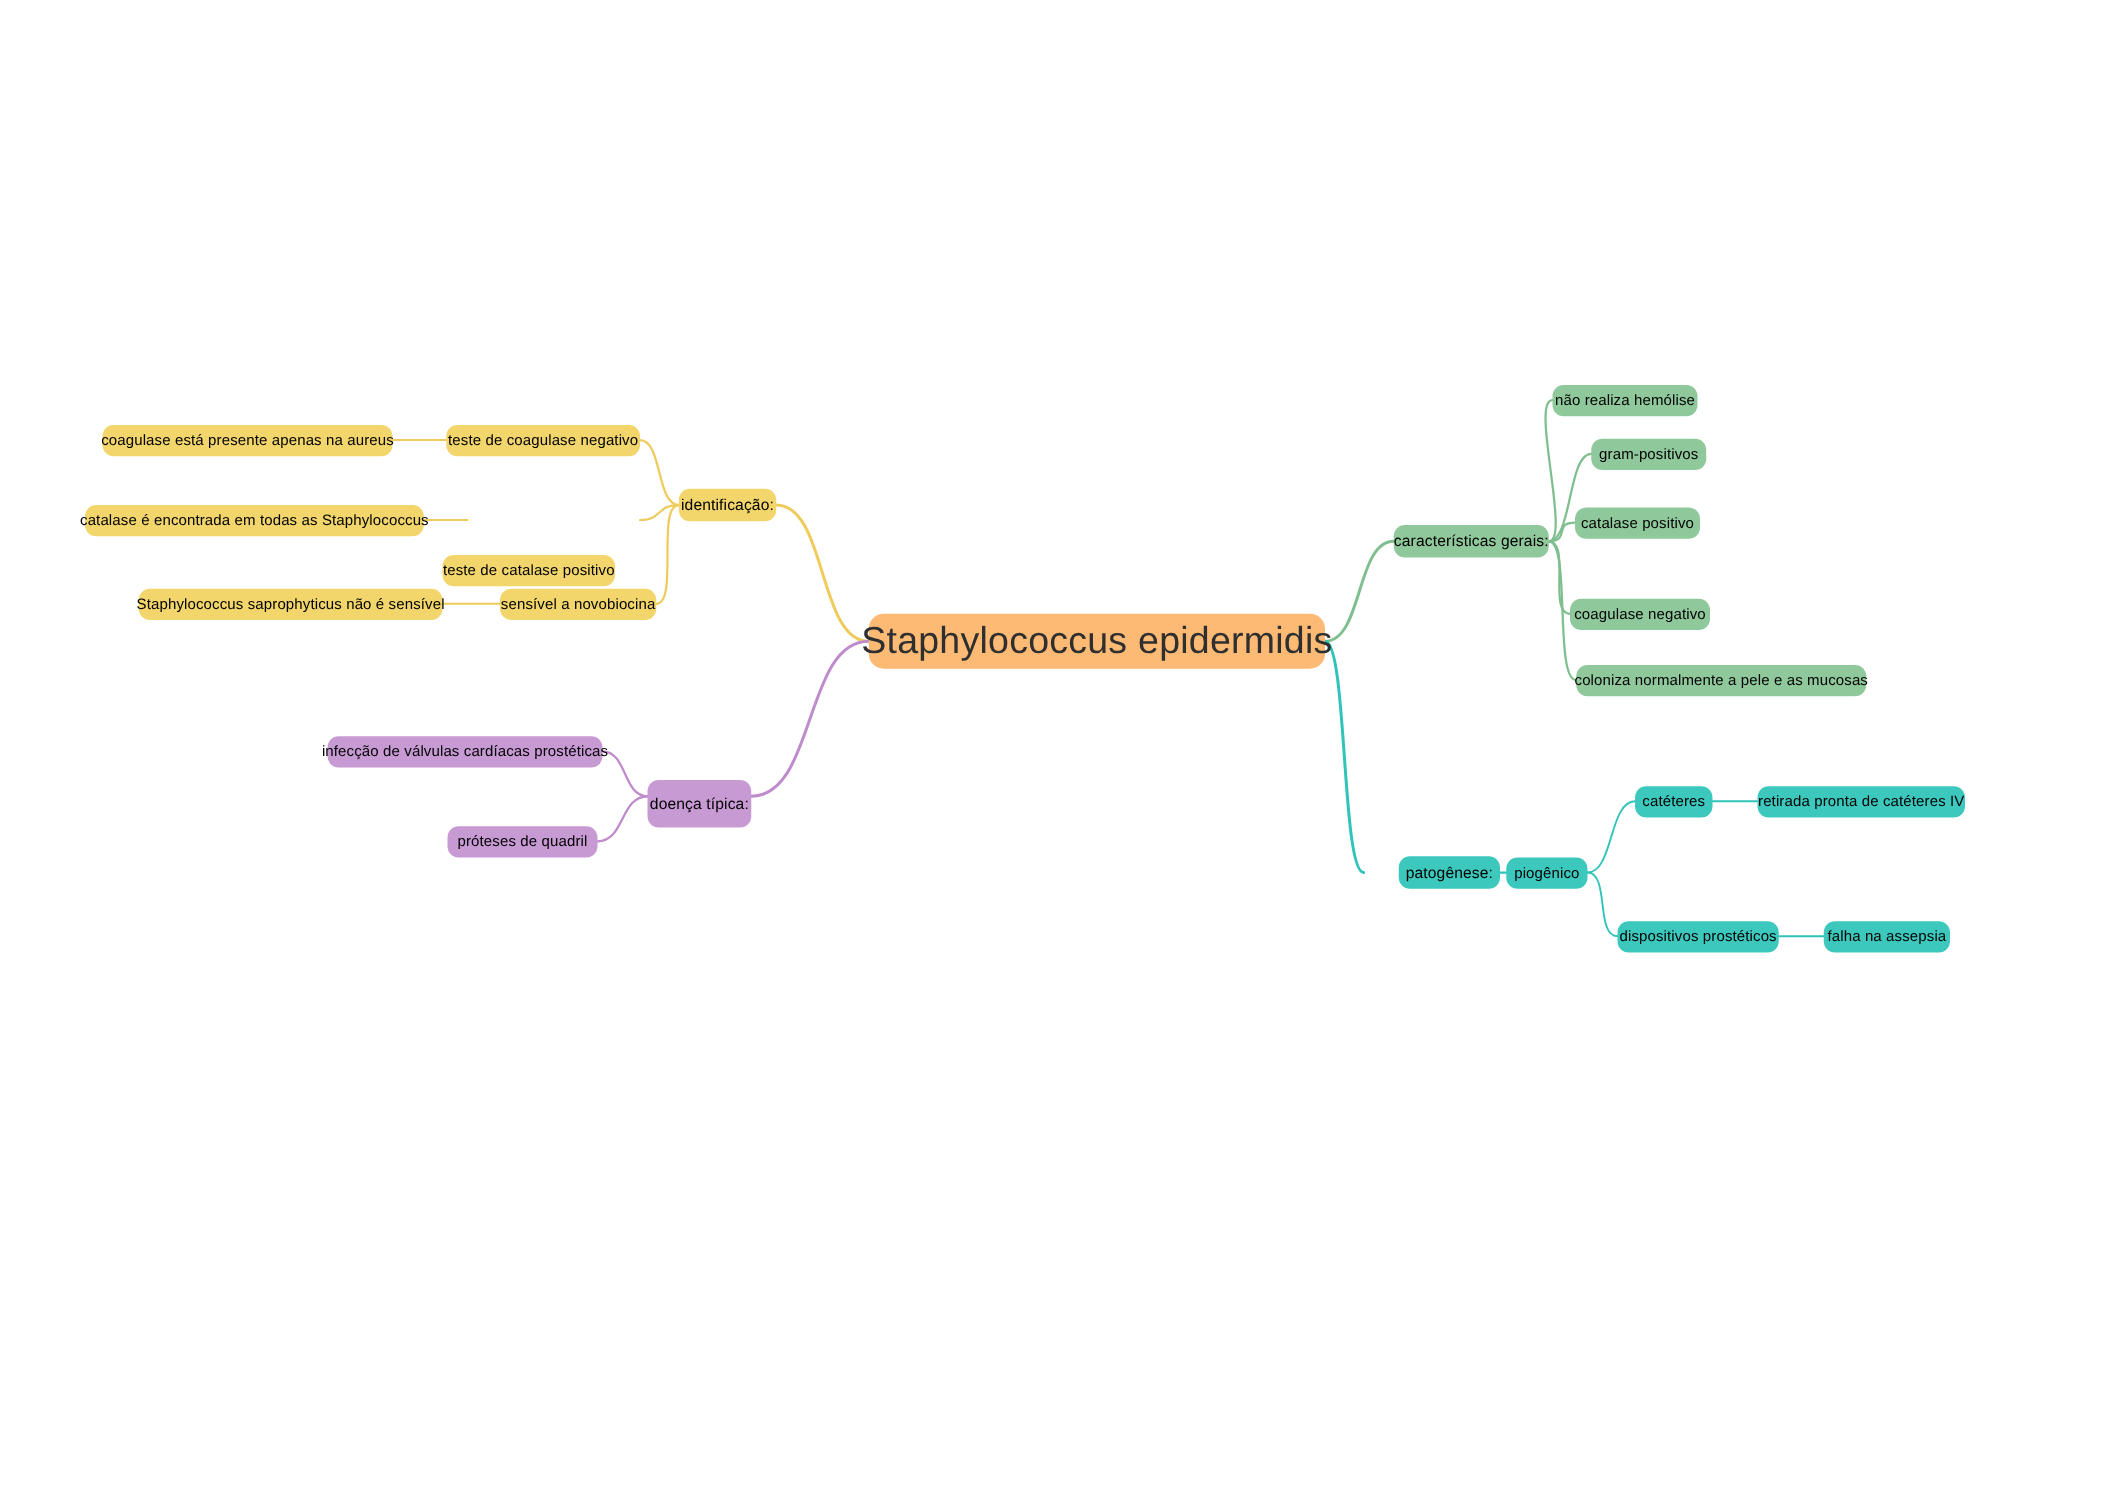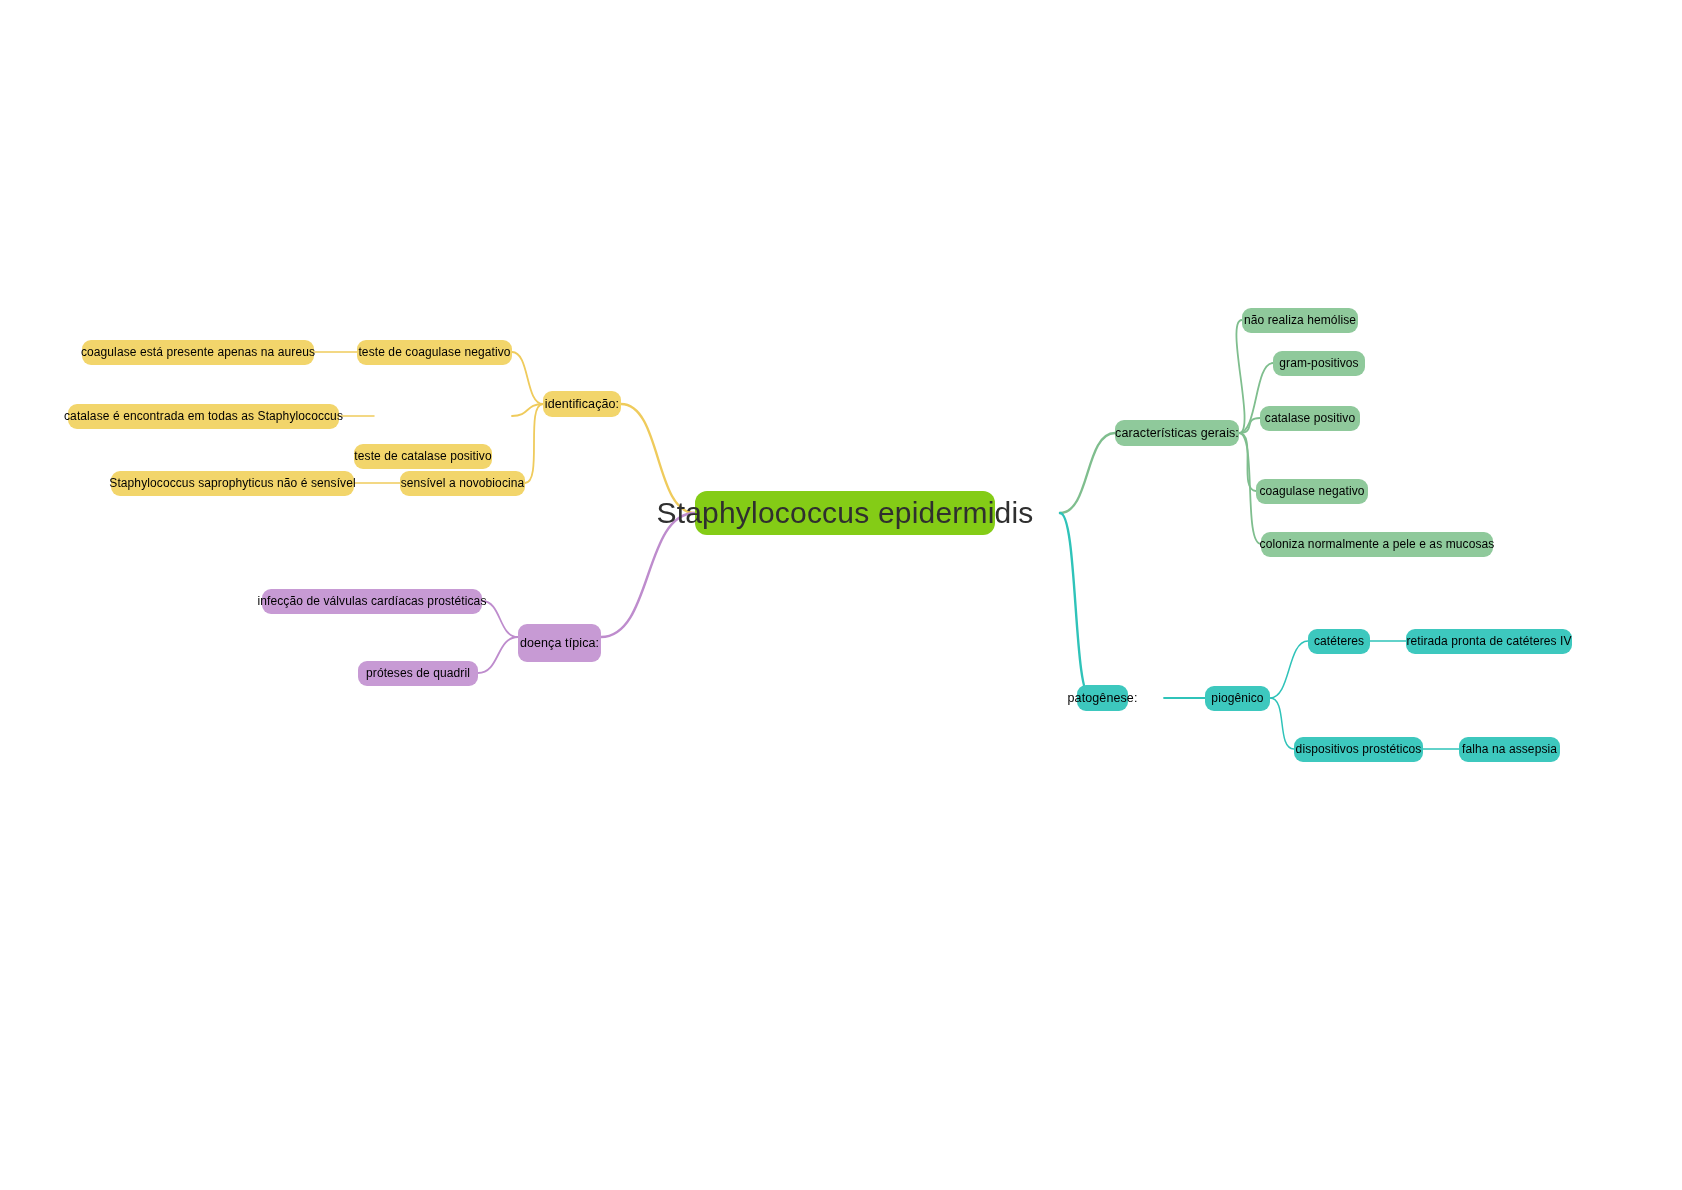--- a/index.html
+++ b/index.html
@@ -84,21 +84,21 @@
       <path d="M 1239 433 C 1257 433, 1242 418, 1260 418" fill="none" stroke="#7FBE8E" stroke-width="1.8" stroke-linecap="round"></path>
       <path d="M 1239 433 C 1257 433, 1238 491, 1256 491" fill="none" stroke="#7FBE8E" stroke-width="1.8" stroke-linecap="round"></path>
       <path d="M 1239 433 C 1257 433, 1243 544, 1261 544" fill="none" stroke="#7FBE8E" stroke-width="1.8" stroke-linecap="round"></path>
       <path d="M 1060 513 C 1078 513, 1073 698, 1091 698" fill="none" stroke="#2FC3B9" stroke-width="2.4" stroke-linecap="round"></path>
       <path d="M 1164 698 C 1186.55 698, 1182.45 698, 1205 698" fill="none" stroke="#2FC3B9" stroke-width="1.8" stroke-linecap="round"></path>
       <path d="M 1270 698 C 1290.9 698, 1287.1 641, 1308 641" fill="none" stroke="#2FC3B9" stroke-width="1.5" stroke-linecap="round"></path>
       <path d="M 1370 641 C 1389.8 641, 1386.2 641, 1406 641" fill="none" stroke="#2FC3B9" stroke-width="1.5" stroke-linecap="round"></path>
       <path d="M 1270 698 C 1288 698, 1276 749, 1294 749" fill="none" stroke="#2FC3B9" stroke-width="1.5" stroke-linecap="round"></path>
       <path d="M 1423 749 C 1442.8 749, 1439.2 749, 1459 749" fill="none" stroke="#2FC3B9" stroke-width="1.5" stroke-linecap="round"></path>
     </svg>
-<div class="node root" style="background: #84cc16; left: 695px; width: 300px; height: 44px; top: 491px; text-align: center;">
+<div class="node root" style="background: #fdba74; left: 695px; width: 365px; height: 44px; top: 491px; text-align: center;">
       <span>Staphylococcus epidermidis</span>
     </div>
     <div class="node lvl1" style="background: rgb(242, 213, 107); left: 543px; width: 78px; height: 26px; top: 391px;">
       <span>identificação:</span>
     </div>
     <div class="node lvl2" style="background: rgb(242, 213, 107); left: 357px; width: 155px; height: 25px; top: 339.5px;">
       <span>teste de coagulase negativo</span>
     </div>
     <div class="node lvl3" style="background: rgb(242, 213, 107); left: 82px; width: 232px; height: 25px; top: 339.5px;">
       <span>coagulase está presente apenas na aureus</span>
@@ -135,21 +135,21 @@
     </div>
     <div class="node lvl2" style="background: rgb(143, 201, 155); left: 1260px; width: 100px; height: 25px; top: 405.5px;">
       <span>catalase positivo</span>
     </div>
     <div class="node lvl2" style="background: rgb(143, 201, 155); left: 1256px; width: 112px; height: 25px; top: 478.5px;">
       <span>coagulase negativo</span>
     </div>
     <div class="node lvl2" style="background: rgb(143, 201, 155); left: 1261px; width: 232px; height: 25px; top: 531.5px;">
       <span>coloniza normalmente a pele e as mucosas</span>
     </div>
-    <div class="node lvl1" style="background: rgb(61, 200, 190); left: 1077px; width: 51px; height: 26px; top: 685px;">
+    <div class="node lvl1" style="background: rgb(61, 200, 190); left: 1119px; width: 81px; height: 26px; top: 685px;">
       <span>patogênese:</span>
     </div>
     <div class="node lvl2" style="background: rgb(61, 200, 190); left: 1205px; width: 65px; height: 25px; top: 685.5px;">
       <span>piogênico</span>
     </div>
     <div class="node lvl3" style="background: rgb(61, 200, 190); left: 1308px; width: 62px; height: 25px; top: 628.5px;">
       <span>catéteres</span>
     </div>
     <div class="node lvl3" style="background: rgb(61, 200, 190); left: 1406px; width: 166px; height: 25px; top: 628.5px;">
       <span>retirada pronta de catéteres IV</span>

